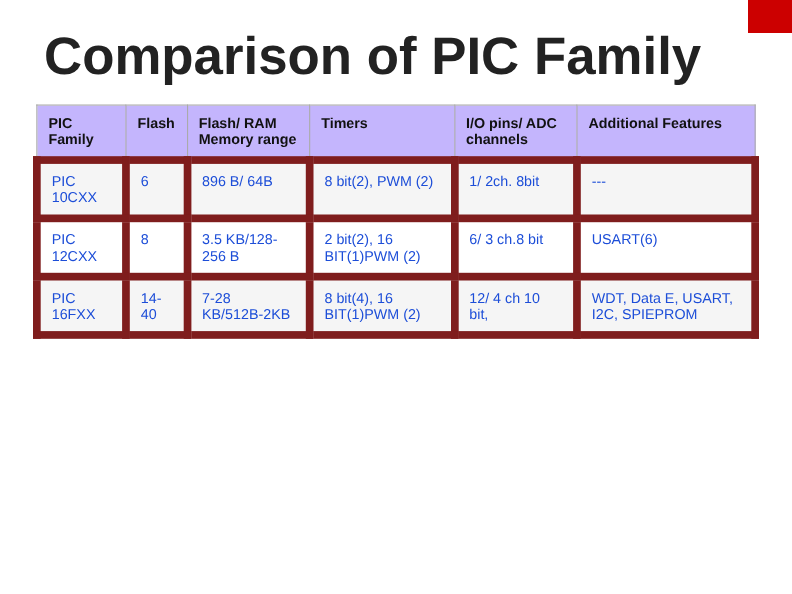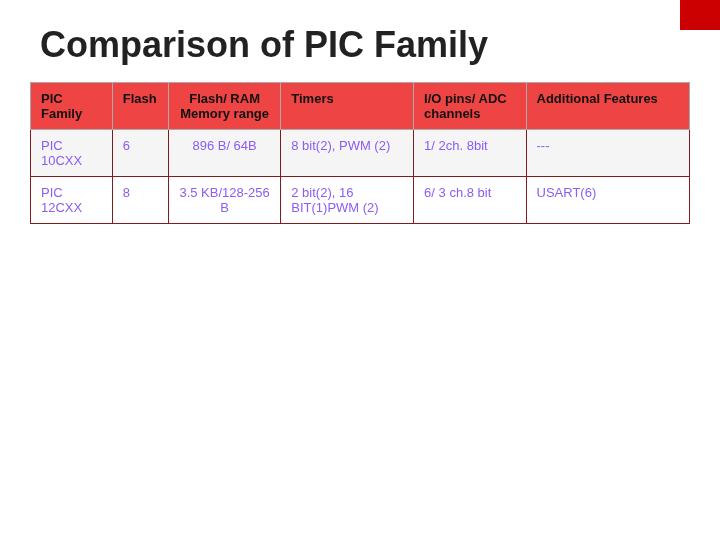--- a/index.html
+++ b/index.html
@@ -15,38 +15,38 @@
     .corner-red {
       position: absolute;
       top: 0;
       right: 0;
       width: 40px;
       height: 30px;
       background: #cc0000;
     }
 
     .page-title {
-      font-size: 36px;
+      font-size: 48px;
       font-weight: bold;
       color: #222;
       padding: 24px 40px 16px 40px;
     }
 
     .table-container {
       padding: 0 30px;
     }
 
     table {
       width: 100%;
       border-collapse: collapse;
       font-size: 13px;
     }
 
     thead tr {
-      background: #ef4444;
+      background: #c4b5fd;
     }
 
     thead th {
       padding: 8px 10px;
       text-align: left;
       vertical-align: top;
       font-weight: bold;
       color: #111;
       border: 1px solid #aaa;
     }
@@ -59,27 +59,27 @@
       background: #f5f5f5;
     }
 
     tbody tr:nth-child(even) {
       background: #ffffff;
     }
 
     tbody td {
       padding: 8px 10px;
       vertical-align: top;
-      border: 1px solid #7f1d1d;
-      color: #8b5cf6;
+      border: 7px solid #7f1d1d;
+      color: #1d4ed8;
     }
 
     .col-family { width: 80px; }
     .col-pins   { width: 50px; }
-    .col-flash  { width: 110px; text-align: center; }
+    .col-flash  { width: 110px; }
     .col-timers { width: 130px; }
     .col-io     { width: 110px; }
     .col-add    { width: 160px; }
   </style>
 </head>
 <body>
 
 <div class="corner-red"></div>
 
 <h1 class="page-title">Comparison of PIC Family</h1>
@@ -106,15 +106,23 @@
           <td class="col-add">---</td>
         </tr>
         <tr>
           <td class="col-family">PIC 12CXX</td>
           <td class="col-pins">8</td>
           <td class="col-flash">3.5 KB/128-256 B</td>
           <td class="col-timers">2 bit(2), 16 BIT(1)PWM (2)</td>
           <td class="col-io">6/ 3 ch.8 bit</td>
           <td class="col-add">USART(6)</td>
         </tr>
+        <tr>
+          <td class="col-family">PIC 16FXX</td>
+          <td class="col-pins">14-40</td>
+          <td class="col-flash">7-28 KB/512B-2KB</td>
+          <td class="col-timers">8 bit(4), 16 BIT(1)PWM (2)</td>
+          <td class="col-io">12/ 4 ch 10 bit,</td>
+          <td class="col-add">WDT, Data E, USART, I2C, SPIEPROM</td>
+        </tr>
       </tbody>
   </table>
 </div>
 
 </body></html>

